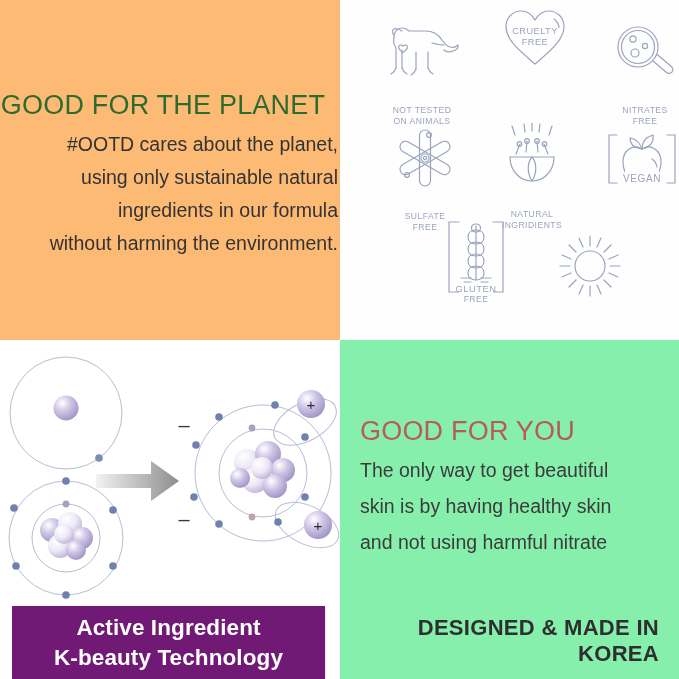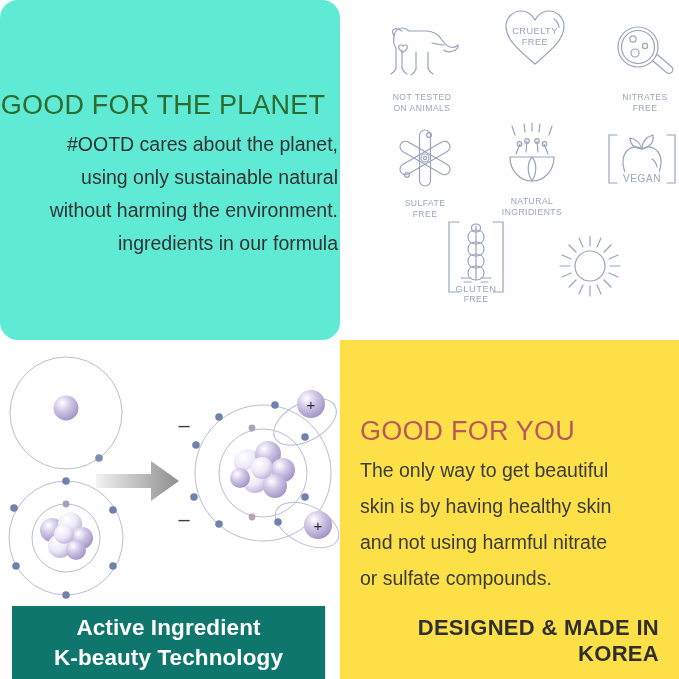--- a/index.html
+++ b/index.html
@@ -1,67 +1,67 @@
 <!DOCTYPE html>
 <html><head>
 <meta charset="utf-8">
 <style>
   html,body{margin:0;padding:0;background:#ffffff;}
   body{width:679px;height:679px;font-family:"Liberation Sans",sans-serif;overflow:hidden;}
   .page{position:relative;width:679px;height:679px;display:grid;grid-template-columns:340px 339px;grid-template-rows:340px 339px;}
 
   
-  .q-planet{background:#5eead4;position:relative;box-sizing:border-box;padding:0 14px 16px 12px;border-radius:18px;}
+  .q-planet{background:#fdba74;position:relative;box-sizing:border-box;padding:0 14px 16px 12px;}
   .planet-heading{
     position:absolute;left:0;right:14px;top:72px;
     text-align:center;
     font-size:27px;letter-spacing:.2px;font-weight:400;color:#2e6b2e;
     font-family:"Liberation Sans",sans-serif;
   }
   .planet-body{
     position:absolute;left:10px;right:2px;top:128px;
     text-align:right;
     font-size:19.5px;line-height:33px;color:#333333;font-weight:400;
   }
   .planet-body div{white-space:nowrap;}
 
   
   .q-badges{background:#fffefe;position:relative;}
   .badge-grid{position:absolute;inset:0;}
   .badge{position:absolute;width:104px;text-align:center;}
   .badge .glyph{height:76px;display:flex;align-items:center;justify-content:center;}
   .badge .cap{
     font-size:8.6px;line-height:10.6px;letter-spacing:.45px;
-    color:#9aa4bd;font-weight:400;white-space:pre-line;margin-top:2px;
+    color:#9aa4bd;font-weight:400;white-space:pre-line;margin-top:15px;
   }
   .b1{left:30px;top:14px;}
   .b2{left:143px;top:0;}
   .b3{left:253px;top:14px;}
   .b4{left:33px;top:120px;}
   .b5{left:140px;top:118px;}
   .b6{left:250px;top:122px;}
   .b7{left:84px;top:220px;}
   .b8{left:198px;top:228px;}
 
   
   .q-atom{background:#ffffff;position:relative;overflow:hidden;}
   .atom-art{position:absolute;left:0;top:0;width:340px;height:262px;}
   .banner{
     position:absolute;left:12px;top:266px;width:313px;height:73px;
-    background:#0f766e;display:flex;flex-direction:column;
+    background:#701a75;display:flex;flex-direction:column;
     align-items:center;justify-content:center;
     box-shadow:1px 1px 0 rgba(0,0,0,.10);
   }
   .banner div{
     color:#ffffff;font-weight:700;font-size:22.5px;line-height:30px;
     letter-spacing:.1px;text-align:center;
   }
 
   
-  .q-you{background:#fde047;position:relative;box-sizing:border-box;}
+  .q-you{background:#86efac;position:relative;box-sizing:border-box;}
   .you-heading{
     position:absolute;left:20px;top:398px;
     font-size:27px;color:#b85a5a;font-weight:400;letter-spacing:.2px;
   }
   .you-body{
     position:absolute;left:20px;right:14px;top:452px;
     font-size:19.5px;line-height:36px;color:#3b3b3b;font-weight:400;
   }
   .you-body div{white-space:nowrap;}
   .you-footer{
@@ -77,22 +77,22 @@
 </head>
 <body>
 
 <div class="page">
 
   <section class="q-planet">
     <h1 class="planet-heading">GOOD FOR THE PLANET</h1>
     <div class="planet-body">
       <div>#OOTD cares about the planet,</div>
       <div>using only sustainable natural</div>
+      <div>ingredients in our formula</div>
       <div>without harming the environment.</div>
-      <div>ingredients in our formula</div>
     </div>
   </section>
 
   <section class="q-badges">
     <div class="badge-grid">
 
       <div class="badge b1">
         <div class="glyph">
           <svg width="80" height="62" viewBox="0 0 80 62" fill="none" stroke="#9aa4bd" stroke-width="1.2" stroke-linecap="round" stroke-linejoin="round">
             <path d="M12 16c0-5 3-9 8-9 3 0 5 1 7 3h16c8 0 14 4 17 9 2 3 4 6 8 7 3 1 6 0 8-2 1 2-1 5-5 6-3 1-7 1-9-1"></path>
@@ -318,18 +318,17 @@
       <div>K-beauty Technology</div>
     </div>
   </section>
 
   <section class="q-you">
     <h1 class="you-heading">GOOD FOR YOU</h1>
     <div class="you-body">
       <div>The only way to get beautiful</div>
       <div>skin is by having healthy skin</div>
       <div>and not using harmful nitrate</div>
-      <div>or sulfate compounds.</div>
     </div>
     <div class="you-footer">DESIGNED &amp; MADE IN KOREA</div>
   </section>
 
 </div>
 
 </body></html>

